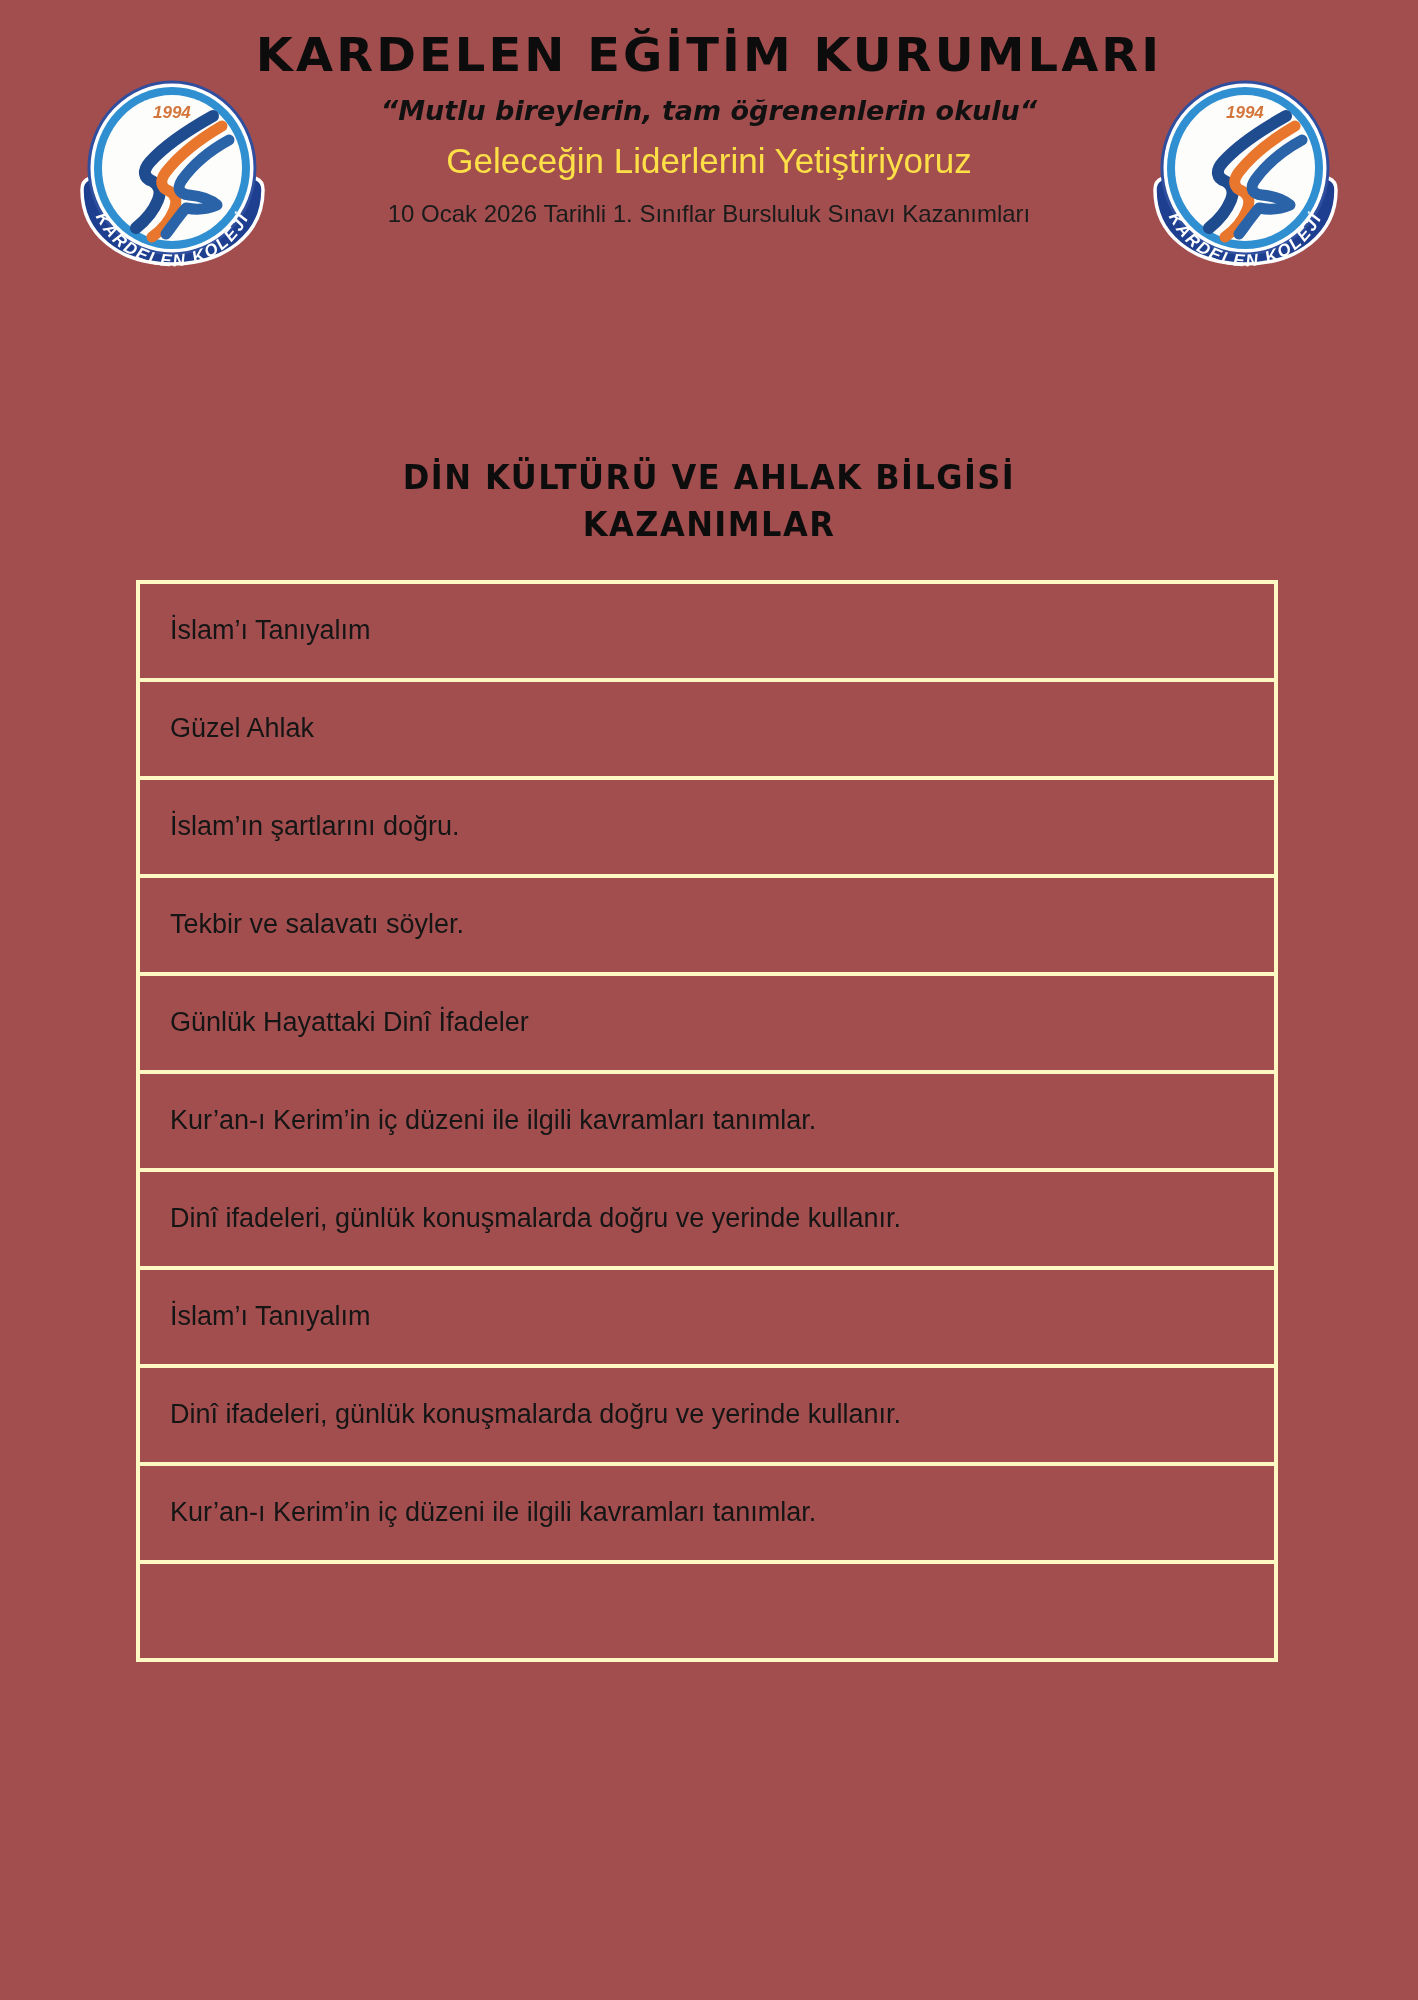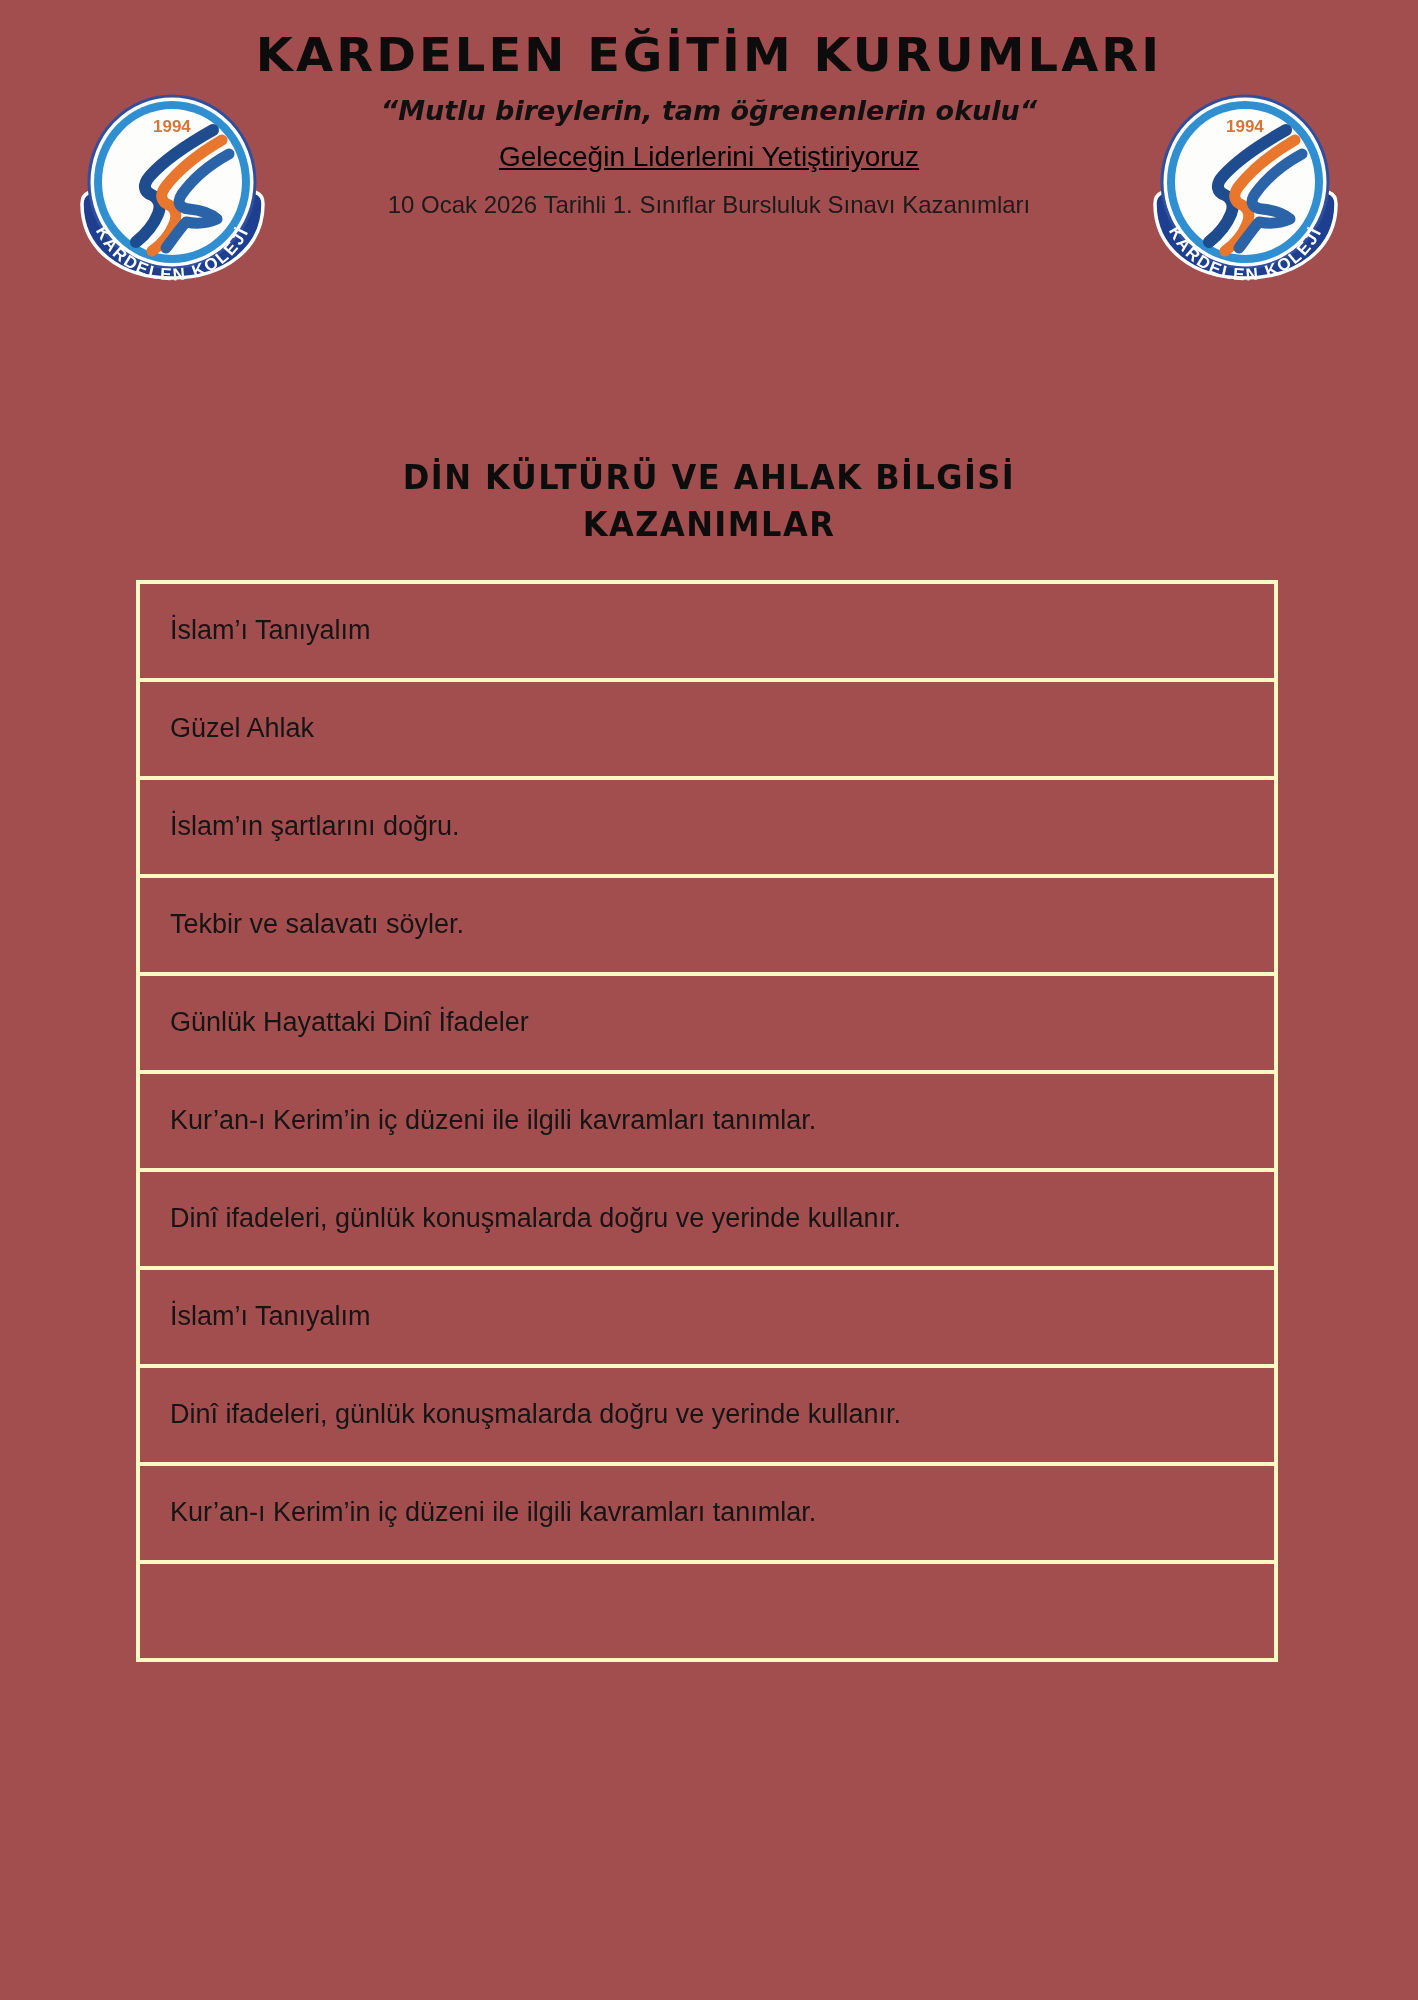--- a/index.html
+++ b/index.html
@@ -53,41 +53,41 @@
     font-size: 27px;
     color: #111111;
     line-height: 1.2;
   }
 
   .org-tagline {
     margin: 0;
     padding-top: 12px;
     font-family: "Liberation Sans", sans-serif;
     font-weight: normal;
-    font-size: 28px;
-    color: #000000;
+    font-size: 35px;
+    color: #fde047;
     line-height: 1.2;
-    text-decoration: underline;
   }
 
   .org-exam-line {
     margin: 0;
     padding-top: 18px;
     font-family: "Liberation Sans", sans-serif;
     font-size: 24px;
     color: #1b1b1b;
     line-height: 1.2;
   }
 
   
   .logo {
     position: absolute;
-    top: 92px;
+    top: 78px;
     width: 205px;
     height: 185px;
+    font-style: italic;
   }
   .logo-left  { left: 70px; }
   .logo-right { right: 70px; }
 
   
   .subject-heading {
     position: absolute;
     left: 0;
     top: 455px;
     width: 1418px;

